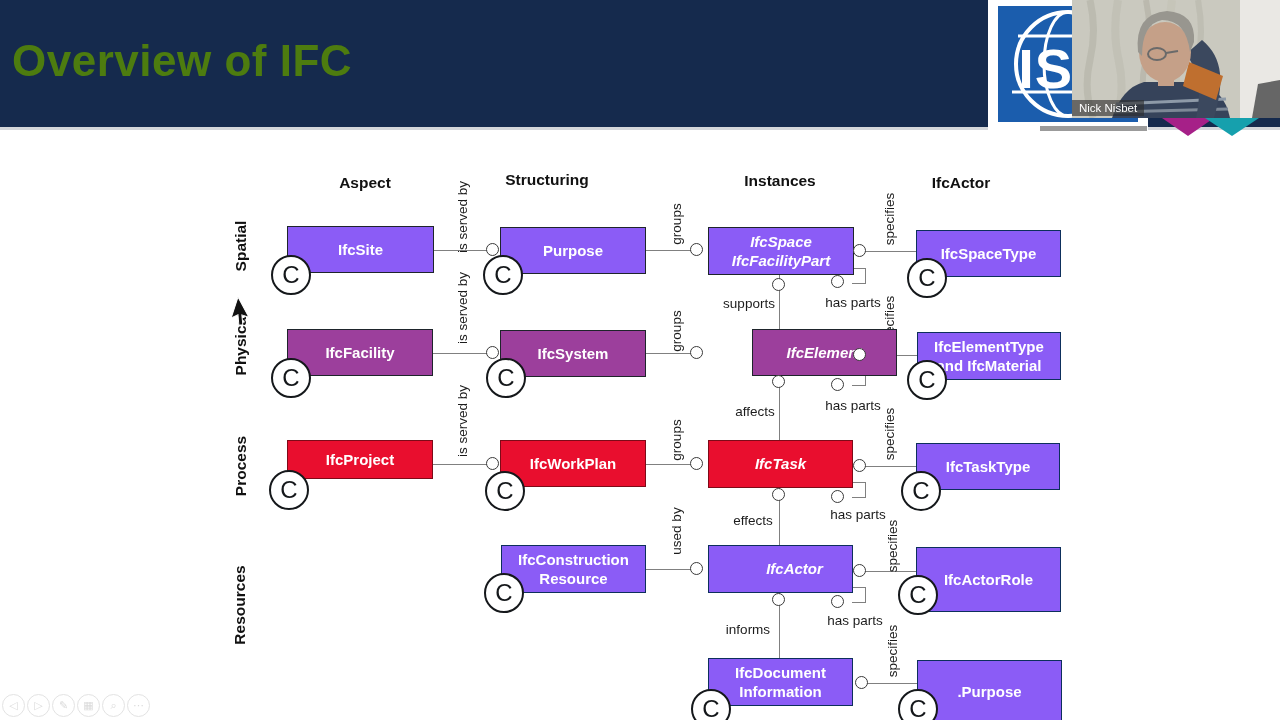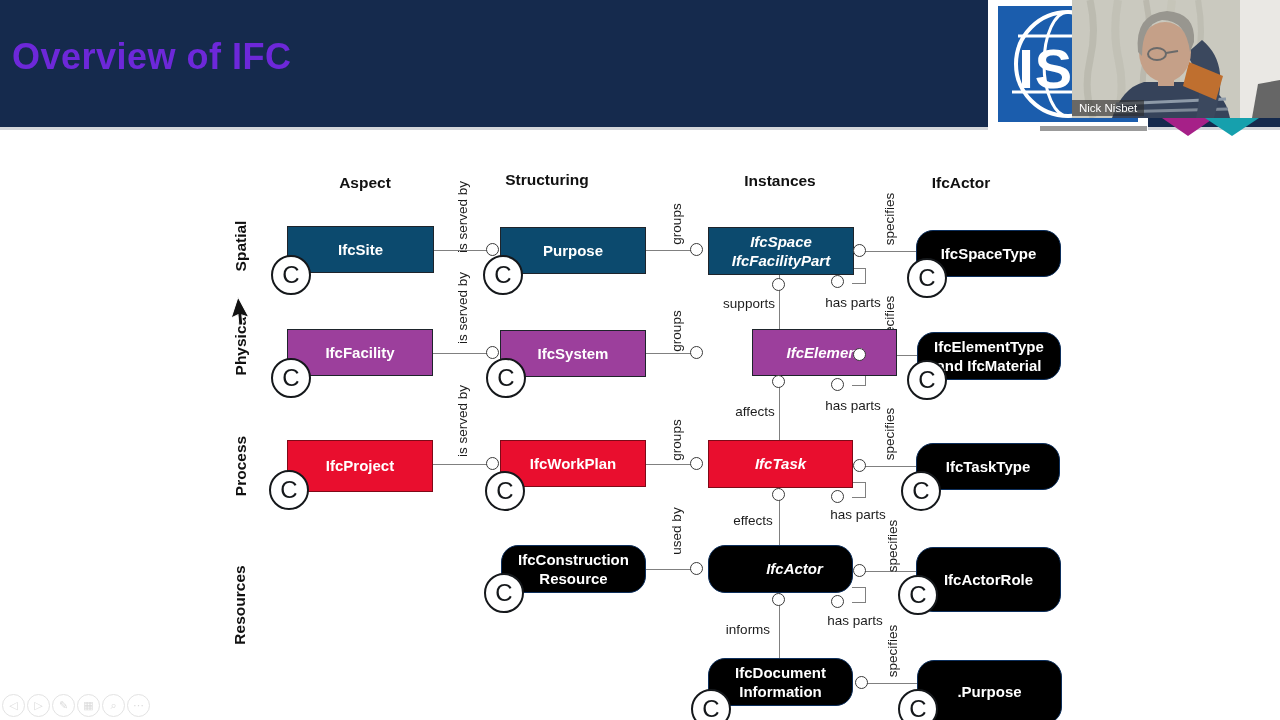--- a/index.html
+++ b/index.html
@@ -2,22 +2,22 @@
 <html><head>
 <meta charset="utf-8">
 <style>
   * { margin:0; padding:0; box-sizing:border-box; }
   html,body { width:1280px; height:720px; overflow:hidden; background:#fff;
               font-family:"Liberation Sans", sans-serif; }
 
   
   .header { position:absolute; left:0; top:0; width:1280px; height:130px;
             background:#152A4D; border-bottom:3px solid #D4D7DB; z-index:1; }
-  .title { position:absolute; left:12px; top:36px; color:#6d28d9;
-           font-size:36px; font-weight:600; letter-spacing:.5px; z-index:2; }
+  .title { position:absolute; left:12px; top:36px; color:#4d7c0f;
+           font-size:44px; font-weight:600; letter-spacing:.5px; z-index:2; }
 
   
   .logo-wrap { position:absolute; left:988px; top:0; width:160px; height:133px;
                background:#fff; z-index:3; }
   .logo-blue { position:absolute; left:10px; top:6px; width:140px; height:116px;
                background:#1B5DAD; overflow:hidden; }
   .logo-text { position:absolute; left:0; top:30px; width:140px; text-align:center;
                color:#fff; font-size:56px; font-weight:700; letter-spacing:1px; z-index:2; }
   .logo-bar { position:absolute; left:1040px; top:126px; width:107px; height:5px;
               background:#9B9B9B; z-index:4; }
@@ -32,24 +32,24 @@
   .webcam { position:absolute; left:1072px; top:0; width:208px; height:118px;
             z-index:6; overflow:hidden; }
   .nametag { position:absolute; left:0px; bottom:2px; padding:2px 7px;
              background:rgba(45,45,45,.62); color:#fff; font-size:11.5px; z-index:7; }
 
   
   .box { position:absolute; border:1.4px solid #1E242B; color:#fff; z-index:3;
          display:flex; flex-direction:column; align-items:center; justify-content:center;
          text-align:center; font-size:15px; font-weight:600; line-height:1.28; }
   .box.it { font-style:italic; }
-  .teal   { background:#0c4a6e;justify-content:center; }
+  .teal   { background:#8b5cf6;justify-content:center; }
   .purple { background:#9C3F9C; }
   .red    { background:#E90E2E; border-color:#7E0A18; }
-  .blue   { background:#000000; border-color:#0D2F5C;border-radius:17px; }
+  .blue   { background:#8b5cf6; border-color:#0D2F5C; }
 
   .cbadge { position:absolute; width:40px; height:40px; border-radius:50%;
             background:#fff; border:2px solid #15181b; color:#15181b; z-index:5;
             display:flex; align-items:center; justify-content:center;
             font-size:24px; font-weight:400; }
   .dot { position:absolute; width:13px; height:13px; border-radius:50%;
          background:#fff; border:1.6px solid #3A3A3A; z-index:4; }
   .hline { position:absolute; border-top:1.6px solid #808080; z-index:2; }
   .vline { position:absolute; border-left:1.6px solid #808080; z-index:2; }
   .hook  { position:absolute; width:14px; height:16px; z-index:2;
@@ -215,21 +215,21 @@
     <span>IfcSystem</span>
   </div>
 <div class="box purple it" style="left:708px; top:329px; width:145px; height:47px;margin-left:44px;">
     <span>IfcElement</span>
   </div>
 <div class="box blue" style="left:917px; top:332px; width:144px; height:48px;">
     <span>IfcElementType</span>
     <span>and IfcMaterial</span>
   </div>
 
-<div class="box red" style="left:287px; top:440px; width:146px; height:52px;">
+<div class="box red" style="left:287px; top:440px; width:146px; height:39px;">
     <span>IfcProject</span>
   </div>
 <div class="box red" style="left:500px; top:440px; width:146px; height:47px;">
     <span>IfcWorkPlan</span>
   </div>
 <div class="box red it" style="left:708px; top:440px; width:145px; height:48px;">
     <span>IfcTask</span>
   </div>
 <div class="box blue" style="left:916px; top:443px; width:144px; height:47px;">
     <span>IfcTaskType</span>

